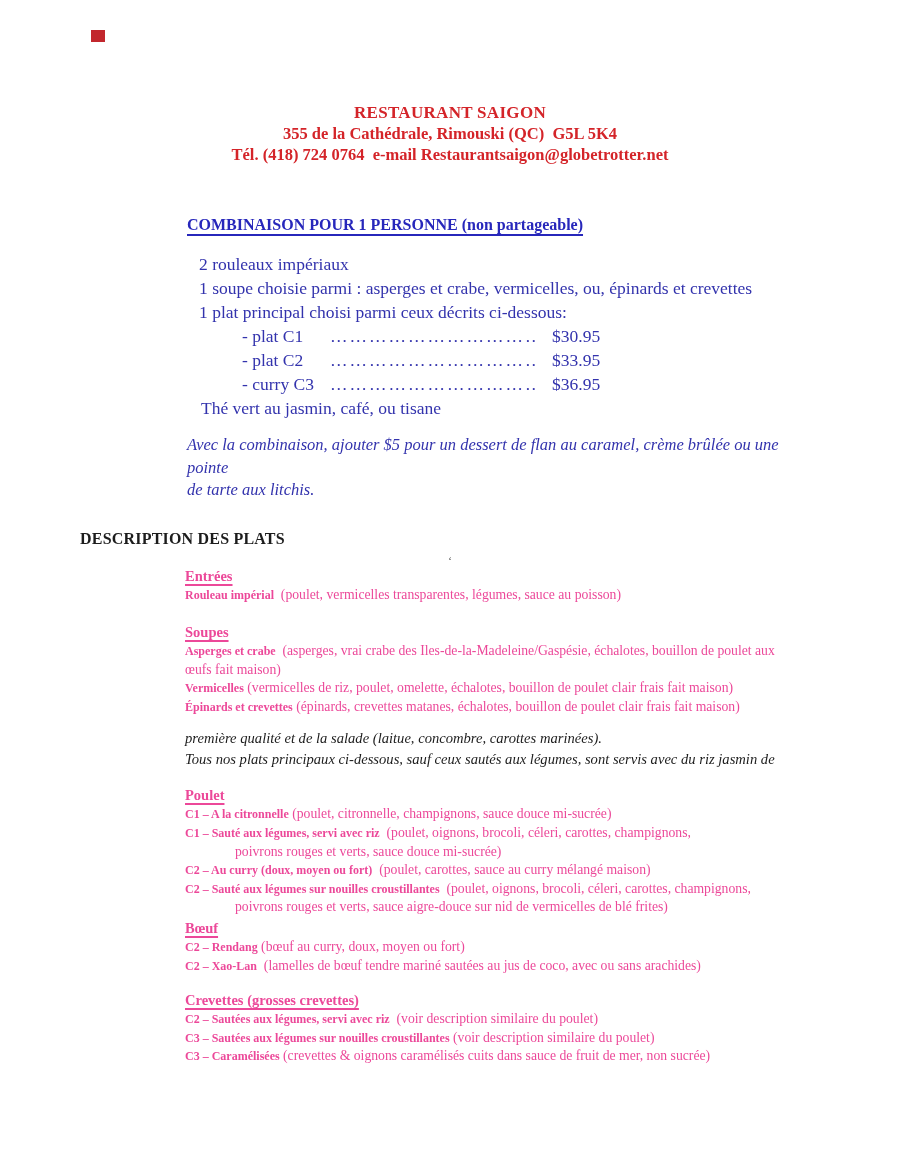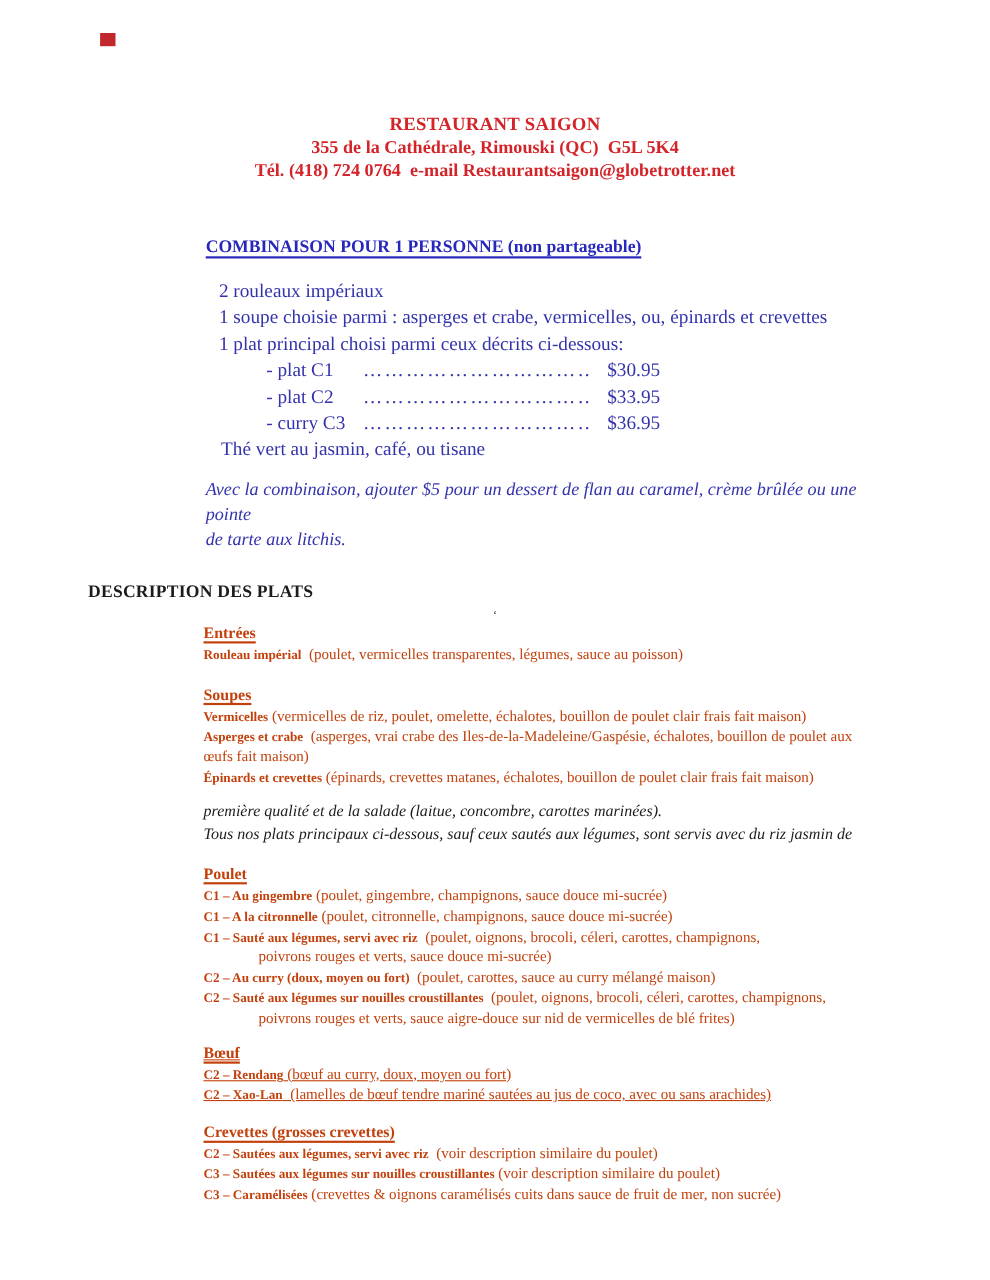--- a/index.html
+++ b/index.html
@@ -92,21 +92,21 @@
     letter-spacing: .2px;
   }
   .desc-tick {
     margin-top: 6px;
     height: 10px;
     text-align: center;
     font-size: 11px;
     color: #444444;
     line-height: 10px;
   }
-  .menu-group { margin-left: 105px; margin-right: 20px; color: #c2410c; }
+  .menu-group { margin-left: 105px; margin-right: 20px; color: #ec4899; }
   .group-title {
     font-size: 14.5px;
     font-weight: bold;
     line-height: 19px;
   }
   .group-title span {
     text-decoration: underline;
     text-decoration-thickness: 1.5px;
     text-underline-offset: 3px;
   }
@@ -119,21 +119,21 @@
   .g-entrees   { margin-top: 2px; }
   .g-soupes    { margin-top: 19px; }
   .plats-note  {
     margin: 12px 20px 0 105px;
     font-size: 14.6px;
     font-style: italic;
     color: #1c1c1c;
     line-height: 21px;
   }
   .g-poulet    { margin-top: 16px; }
-  .g-boeuf     { margin-top: 13px; text-decoration: underline; }
+  .g-boeuf     { margin-top: 2px; }
   .g-crevettes { margin-top: 16px; }
 </style>
 </head>
 <body>
 
 <div class="page">
 
   <div class="corner-mark"></div>
 
   <header class="letterhead">
@@ -177,33 +177,32 @@
     <div class="desc-title" data-bind="description.title">DESCRIPTION DES PLATS</div>
     <div class="desc-tick" data-bind="description.tick">‘</div>
 
     <div class="menu-group g-entrees">
       <div class="group-title"><span data-bind="menu.entrees.title">Entrées</span></div>
       <div class="dish"><b data-bind="menu.entrees.dishes.0.name">Rouleau impérial</b><span data-bind="menu.entrees.dishes.0.desc">  (poulet, vermicelles transparentes, légumes, sauce au poisson)</span></div>
     </div>
 
     <div class="menu-group g-soupes">
       <div class="group-title"><span data-bind="menu.soupes.title">Soupes</span></div>
+      <div class="dish"><b data-bind="menu.soupes.dishes.0.name">Asperges et crabe</b><span data-bind="menu.soupes.dishes.0.desc">  (asperges, vrai crabe des Iles-de-la-Madeleine/Gaspésie, échalotes, bouillon de poulet aux œufs fait maison)</span></div>
       <div class="dish"><b data-bind="menu.soupes.dishes.1.name">Vermicelles</b><span data-bind="menu.soupes.dishes.1.desc"> (vermicelles de riz, poulet, omelette, échalotes, bouillon de poulet clair frais fait maison)</span></div>
-      <div class="dish"><b data-bind="menu.soupes.dishes.0.name">Asperges et crabe</b><span data-bind="menu.soupes.dishes.0.desc">  (asperges, vrai crabe des Iles-de-la-Madeleine/Gaspésie, échalotes, bouillon de poulet aux œufs fait maison)</span></div>
       <div class="dish"><b data-bind="menu.soupes.dishes.2.name">Épinards et crevettes</b><span data-bind="menu.soupes.dishes.2.desc"> (épinards, crevettes matanes, échalotes, bouillon de poulet clair frais fait maison)</span></div>
     </div>
 
     <div class="plats-note">
       <div data-bind="menu.plats_note.line2">première qualité et de la salade (laitue, concombre, carottes marinées).</div>
       <div data-bind="menu.plats_note.line1">Tous nos plats principaux ci-dessous, sauf ceux sautés aux légumes, sont servis avec du riz jasmin de</div>
     </div>
 
     <div class="menu-group g-poulet">
       <div class="group-title"><span data-bind="menu.poulet.title">Poulet</span></div>
-      <div class="dish"><b data-bind="menu.poulet.dishes.0.name">C1 – Au gingembre</b><span data-bind="menu.poulet.dishes.0.desc"> (poulet, gingembre, champignons, sauce douce mi-sucrée)</span></div>
       <div class="dish"><b data-bind="menu.poulet.dishes.1.name">C1 – A la citronnelle</b><span data-bind="menu.poulet.dishes.1.desc"> (poulet, citronnelle, champignons, sauce douce mi-sucrée)</span></div>
       <div class="dish"><b data-bind="menu.poulet.dishes.2.name">C1 – Sauté aux légumes, servi avec riz</b><span data-bind="menu.poulet.dishes.2.desc">  (poulet, oignons, brocoli, céleri, carottes, champignons,</span><div class="cont" data-bind="menu.poulet.dishes.2.cont">poivrons rouges et verts, sauce douce mi-sucrée)</div></div>
       <div class="dish"><b data-bind="menu.poulet.dishes.3.name">C2 – Au curry (doux, moyen ou fort)</b><span data-bind="menu.poulet.dishes.3.desc">  (poulet, carottes, sauce au curry mélangé maison)</span></div>
       <div class="dish"><b data-bind="menu.poulet.dishes.4.name">C2 – Sauté aux légumes sur nouilles croustillantes</b><span data-bind="menu.poulet.dishes.4.desc">  (poulet, oignons, brocoli, céleri, carottes, champignons,</span><div class="cont" data-bind="menu.poulet.dishes.4.cont">poivrons rouges et verts, sauce aigre-douce sur nid de vermicelles de blé frites)</div></div>
     </div>
 
     <div class="menu-group g-boeuf">
       <div class="group-title"><span data-bind="menu.boeuf.title">Bœuf</span></div>
       <div class="dish"><b data-bind="menu.boeuf.dishes.0.name">C2 – Rendang</b><span data-bind="menu.boeuf.dishes.0.desc"> (bœuf au curry, doux, moyen ou fort)</span></div>
       <div class="dish"><b data-bind="menu.boeuf.dishes.1.name">C2 – Xao-Lan</b><span data-bind="menu.boeuf.dishes.1.desc">  (lamelles de bœuf tendre mariné sautées au jus de coco, avec ou sans arachides)</span></div>

